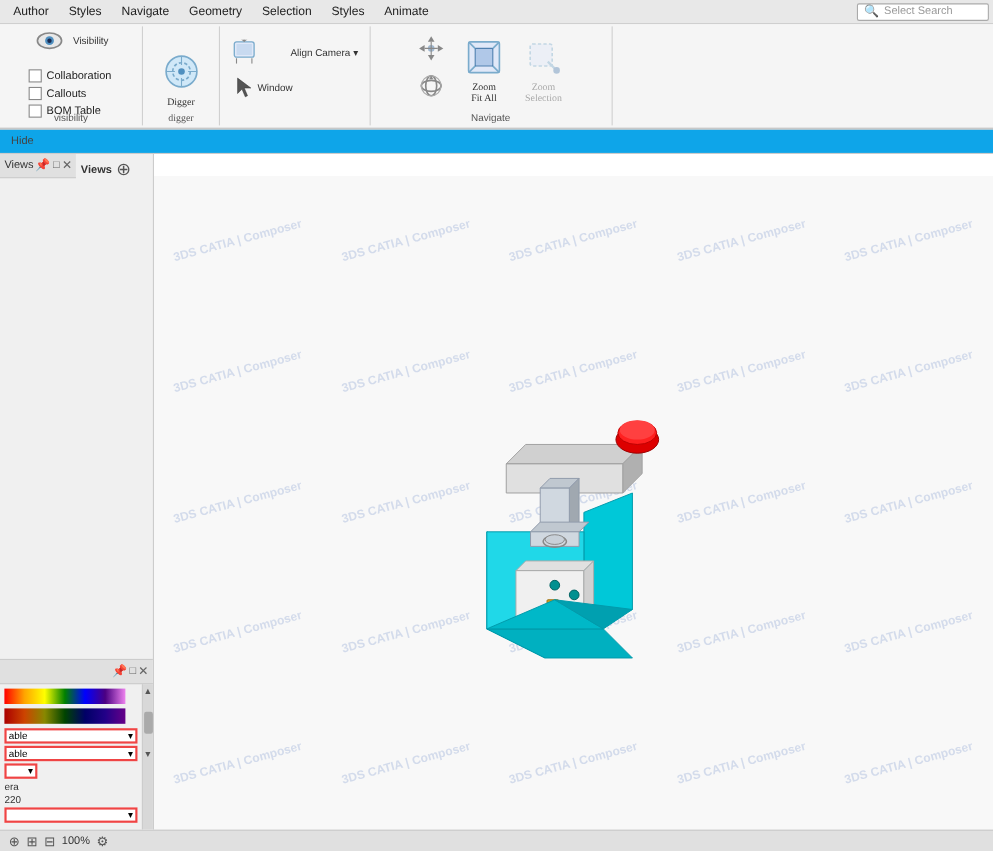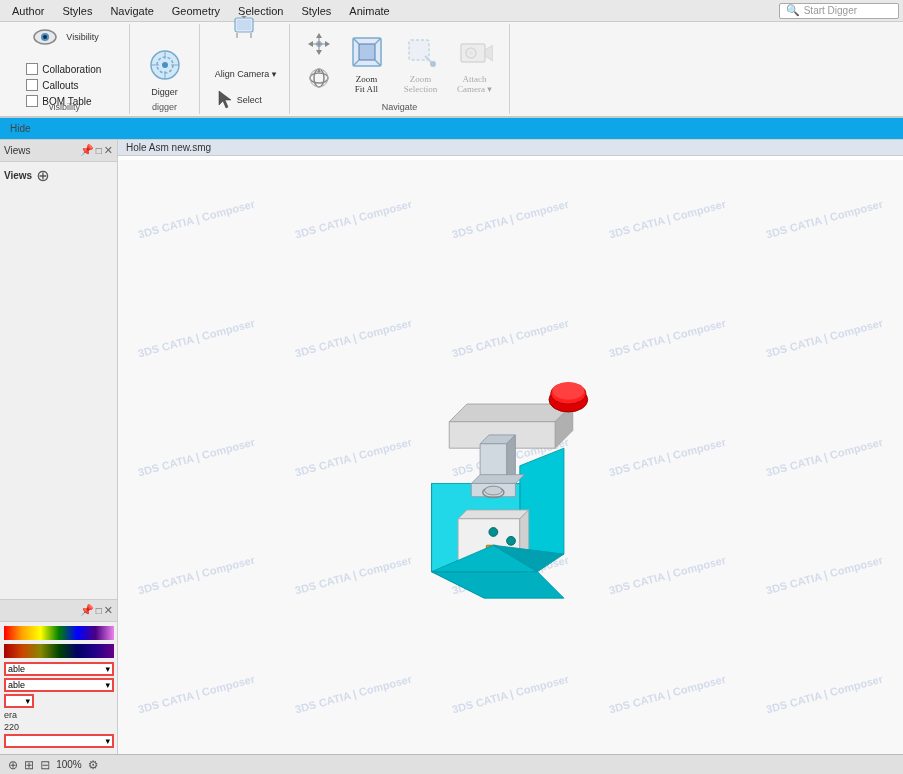--- a/index.html
+++ b/index.html
@@ -136,42 +136,42 @@
     }
     .wm-cell {
       display: flex; align-items: center; justify-content: center;
       color: rgba(80, 120, 190, 0.22); font-size: 11px; font-weight: bold;
       transform: rotate(-15deg); white-space: nowrap;
     }
 
     
     .model-svg { width: 100%; height: 100%; }
 
-    .digger-group { min-width: 70px; }
+    .digger-group { min-width: 70px; font-family: Liberation Serif, serif; }
     .navigate-group { min-width: 220px; }
 
     .navigate-inner {
       display: flex; flex-direction: row; gap: 2px; align-items: flex-start; padding-bottom: 12px; font-family: Liberation Serif, serif;
     }
   </style>
 </head>
 <body>
 
 <div class="menu-bar">
   <div class="menu-item">Author</div>
   <div class="menu-item">Styles</div>
   <div class="menu-item">Navigate</div>
   <div class="menu-item">Geometry</div>
   <div class="menu-item">Selection</div>
   <div class="menu-item">Styles</div>
   <div class="menu-item">Animate</div>
   <div class="menu-separator"></div>
   <div class="search-area">
     <span style="font-size:11px; color:#888;">🔍</span>
-    <span style="font-size:10px; color:#999;">Start Digger</span>
+    <span style="font-size:10px; color:#999;">Select Search</span>
   </div>
 </div>
 
 <div class="ribbon">
 
 
   <div class="ribbon-group" style="min-width:130px; padding-left:8px; padding-right:8px;">
     <div class="visibility-group">
       <div style="display:flex; align-items:center; gap:6px; margin-bottom:4px;">
         <div class="ribbon-big-btn" style="flex-direction:row; min-width:auto;">
@@ -214,40 +214,40 @@
           <line x1="18" y1="24" x2="18" y2="32" stroke="#7aabcc" stroke-width="1"></line>
         </svg>
       </div>
       <span class="btn-label">Digger</span>
     </div>
     <div class="ribbon-group-label">digger</div>
   </div>
 
   <div class="ribbon-group" style="min-width:90px;">
     <div style="display:flex; flex-direction:column; gap:4px; padding-bottom:12px;">
-      <div class="ribbon-btn" style="flex-direction:column; min-width:auto;gap:28px;">
+      <div class="ribbon-btn" style="flex-direction:row; min-width:auto;gap:28px;">
         <div style="width:24px;height:24px;display:flex;align-items:center;justify-content:center;">
           <svg width="22" height="22" viewBox="0 0 22 22">
             <rect x="2" y="2" width="18" height="14" rx="2" fill="#e0e8f8" stroke="#7aabcc" stroke-width="1.2"></rect>
             <rect x="4" y="4" width="14" height="10" fill="#c8daf0"></rect>
             <polygon points="11,2 8,0 14,0" fill="#888"></polygon>
             <line x1="11" y1="2" x2="11" y2="0" stroke="#888" stroke-width="1"></line>
             <line x1="4" y1="17" x2="4" y2="22" stroke="#888" stroke-width="1"></line>
             <line x1="18" y1="17" x2="18" y2="22" stroke="#888" stroke-width="1"></line>
           </svg>
         </div>
         <span class="btn-label" style="margin-left:2px;">Align Camera ▾</span>
       </div>
       <div class="ribbon-btn" style="flex-direction:row; min-width:auto;">
         <div style="width:24px;height:24px;display:flex;align-items:center;justify-content:center;">
           <svg width="16" height="20" viewBox="0 0 16 20">
             <polygon points="2,2 2,16 6,12 9,19 11,18 8,11 14,11" fill="#555" stroke="#333" stroke-width="0.5"></polygon>
           </svg>
         </div>
-        <span class="btn-label">Select</span>
+        <span class="btn-label">Window</span>
       </div>
     </div>
   </div>
 
   <div class="ribbon-group navigate-group">
     <div class="navigate-inner">
 
       <div style="display:flex;flex-direction:column;gap:2px;align-items:center;">
         <div class="ribbon-btn">
           <div style="width:28px;height:28px;display:flex;align-items:center;justify-content:center;">
@@ -292,44 +292,33 @@
         <div class="ribbon-big-icon">
           <svg width="36" height="36" viewBox="0 0 36 36">
             <rect x="6" y="6" width="20" height="20" rx="2" fill="#e0e8f8" stroke="#7aabcc" stroke-width="1.5" stroke-dasharray="3,2"></rect>
             <line x1="22" y1="22" x2="30" y2="30" stroke="#7aabcc" stroke-width="2"></line>
             <circle cx="30" cy="30" r="3" fill="#5080b0"></circle>
           </svg>
         </div>
         <span class="btn-label">Zoom<br>Selection</span>
       </div>
 
-      <div class="ribbon-big-btn grayed">
-        <div class="ribbon-big-icon">
-          <svg width="36" height="36" viewBox="0 0 36 36">
-            <rect x="4" y="10" width="24" height="18" rx="2" fill="#e0e0e0" stroke="#aaa" stroke-width="1.5"></rect>
-            <polygon points="28,16 36,11 36,27 28,22" fill="#ccc" stroke="#aaa" stroke-width="1"></polygon>
-            <circle cx="14" cy="19" r="5" fill="none" stroke="#aaa" stroke-width="1.5"></circle>
-            <circle cx="14" cy="19" r="2" fill="#ccc"></circle>
-          </svg>
-        </div>
-        <span class="btn-label">Attach<br>Camera ▾</span>
-      </div>
     </div>
     <div class="ribbon-group-label">Navigate</div>
   </div>
 
 </div>
 
 <div class="tab-bar">
   <div class="hide-btn">Hide</div>
 </div>
 
 <div class="main-area" style="height: calc(774px - 22px - 96px - 22px - 20px);">
 
-  <div style="display:flex; flex-direction:column; width:118px; border-right:1px solid #ccc; background:#f0f0f0; position:relative;">
+  <div style="display:flex; flex-direction:row; width:140px; border-right:1px solid #ccc; background:#f0f0f0; position:relative;">
     <div class="panel-header">
       <span class="panel-title">Views</span>
       <span class="panel-pin">📌</span>
       <span style="font-size:10px; color:#666; cursor:pointer;">□</span>
       <span class="panel-close">✕</span>
     </div>
     <div class="panel-content">
       <div style="display:flex; align-items:center; gap:4px;">
         <span style="font-size:10px; color:#333; font-weight:bold;">Views</span>
         <span class="add-view-btn">⊕</span>
@@ -382,23 +371,20 @@
         <div class="scroll-v">
           <span class="scroll-arrow">▲</span>
           <div class="scroll-thumb"></div>
           <span class="scroll-arrow">▼</span>
         </div>
       </div>
     </div>
   </div>
 
   <div class="viewport">
-    <div class="viewport-tab">
-      <span>Hole Asm new.smg</span>
-    </div>
     <div class="viewport-canvas">
       <div class="watermark-bg"></div>
 
       <div class="wm-grid">
         <div class="wm-cell">3DS CATIA | Composer</div>
         <div class="wm-cell">3DS CATIA | Composer</div>
         <div class="wm-cell">3DS CATIA | Composer</div>
         <div class="wm-cell">3DS CATIA | Composer</div>
         <div class="wm-cell">3DS CATIA | Composer</div>
         <div class="wm-cell">3DS CATIA | Composer</div>

